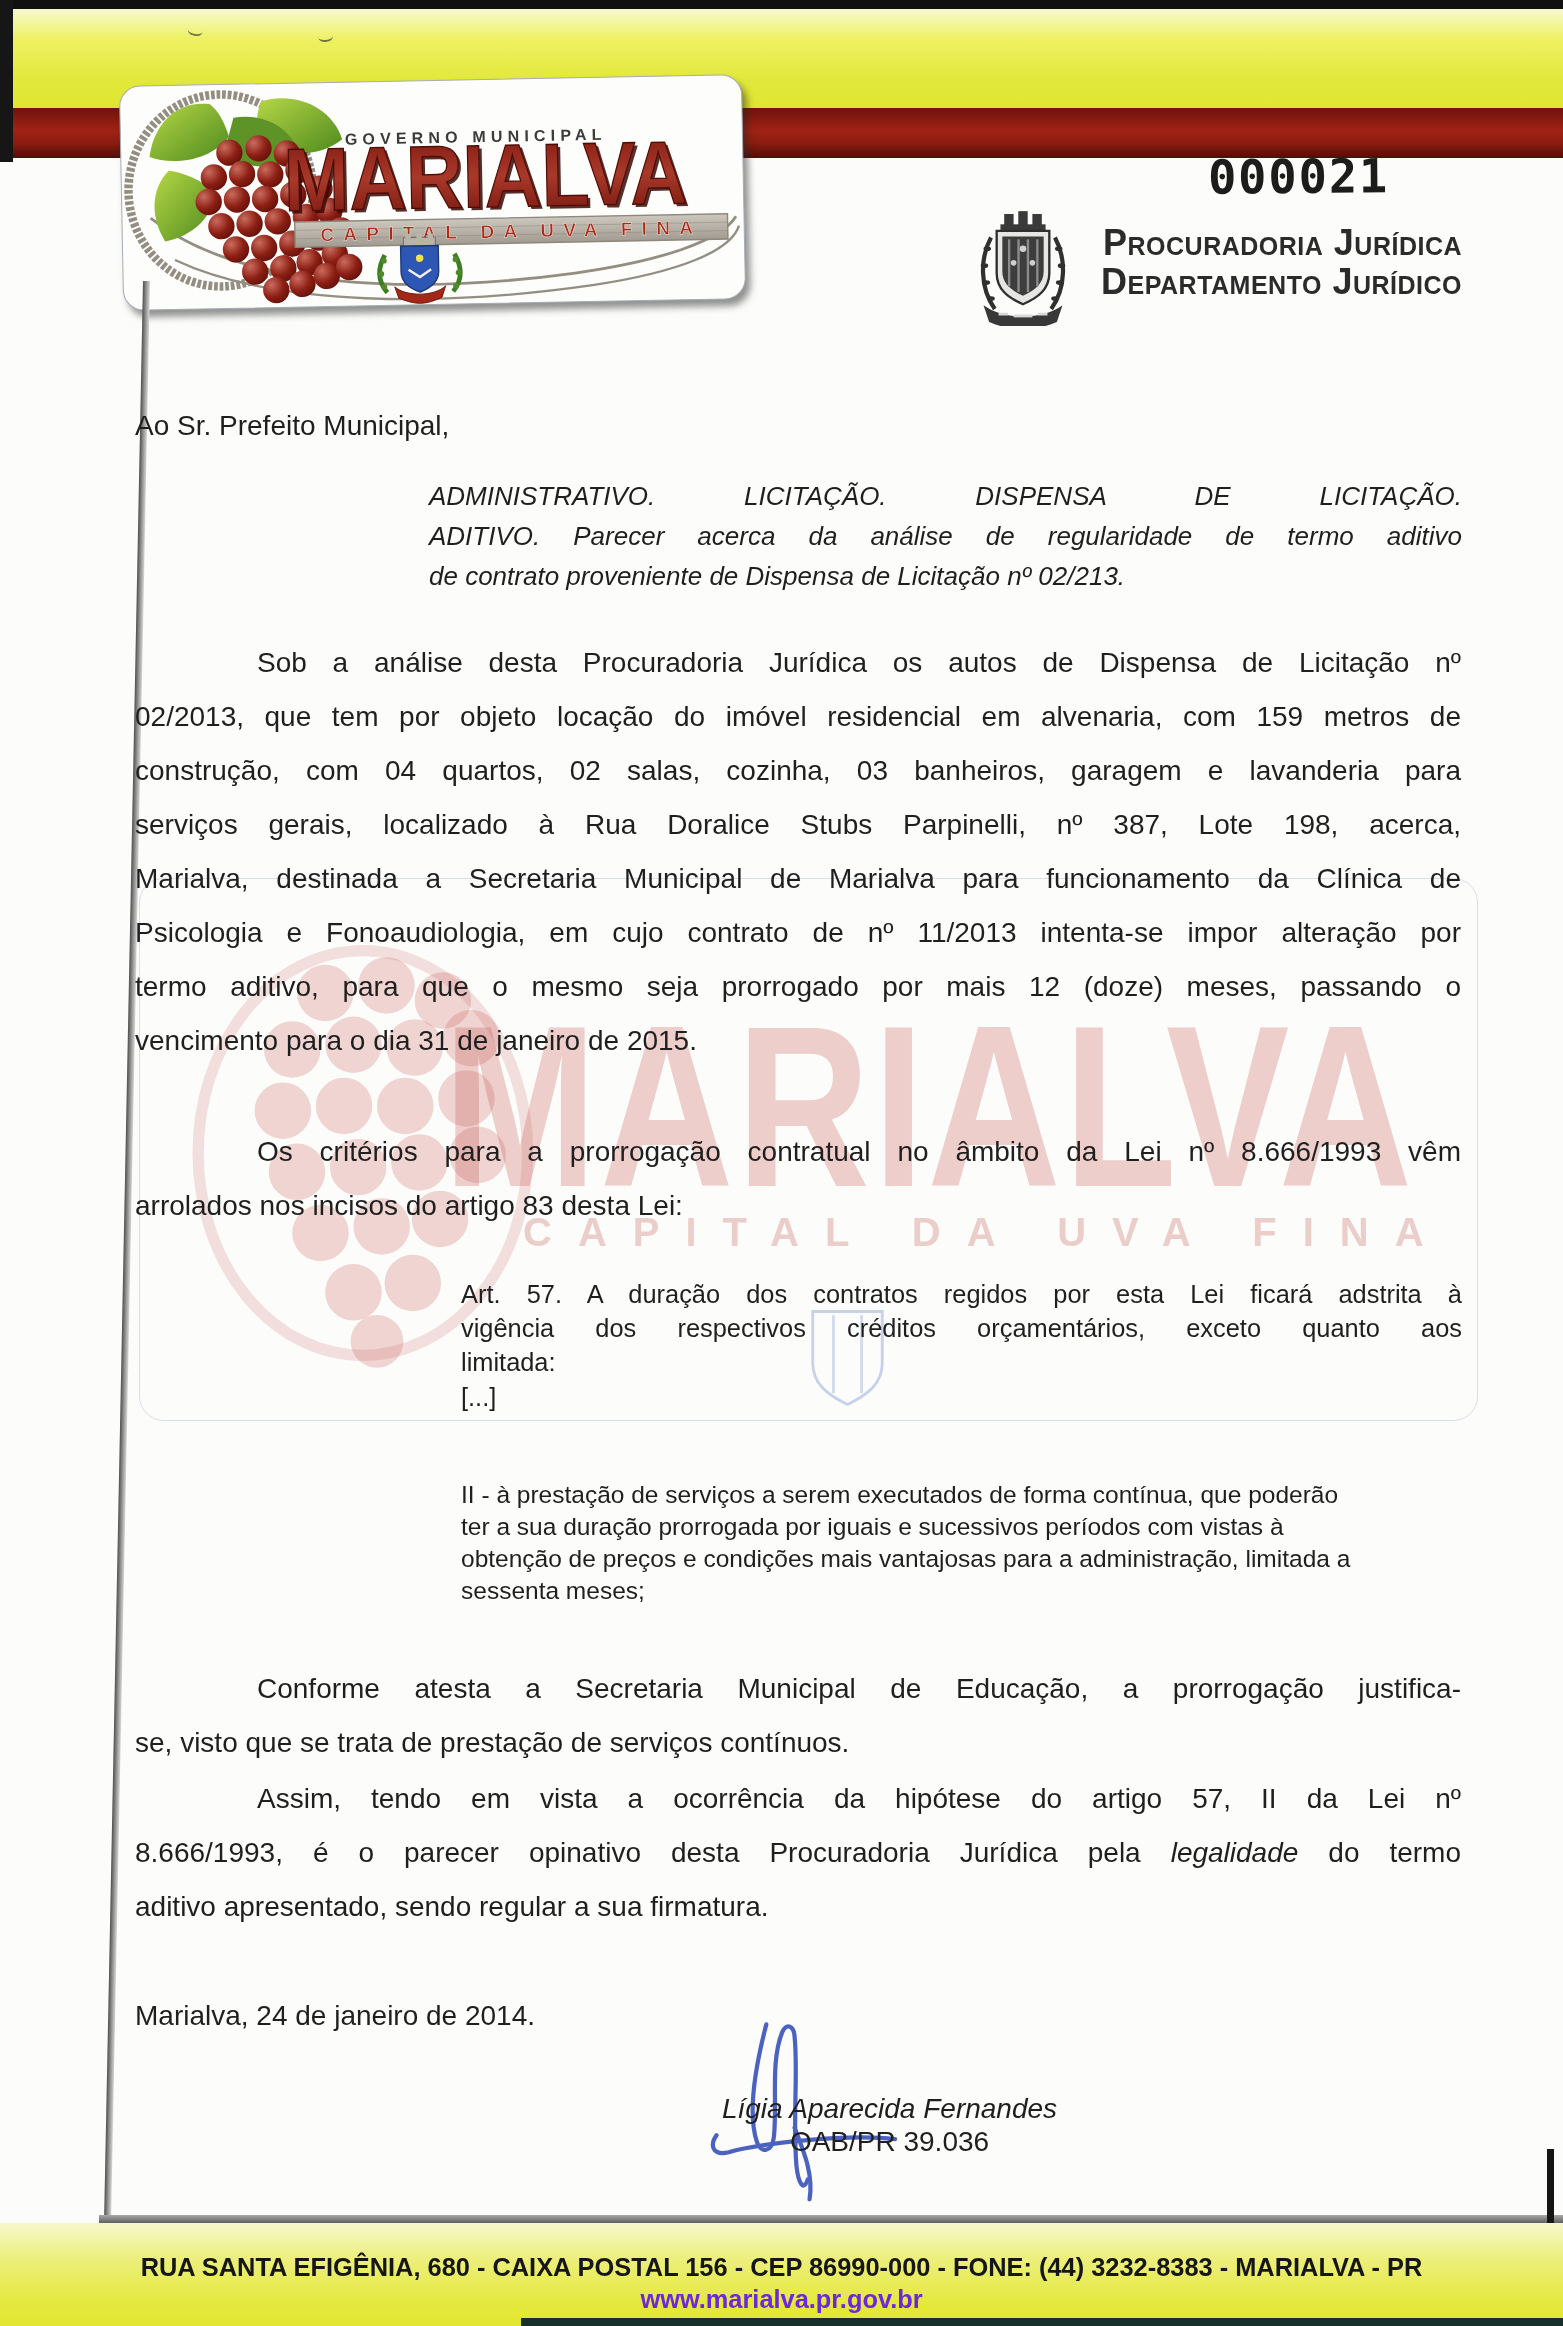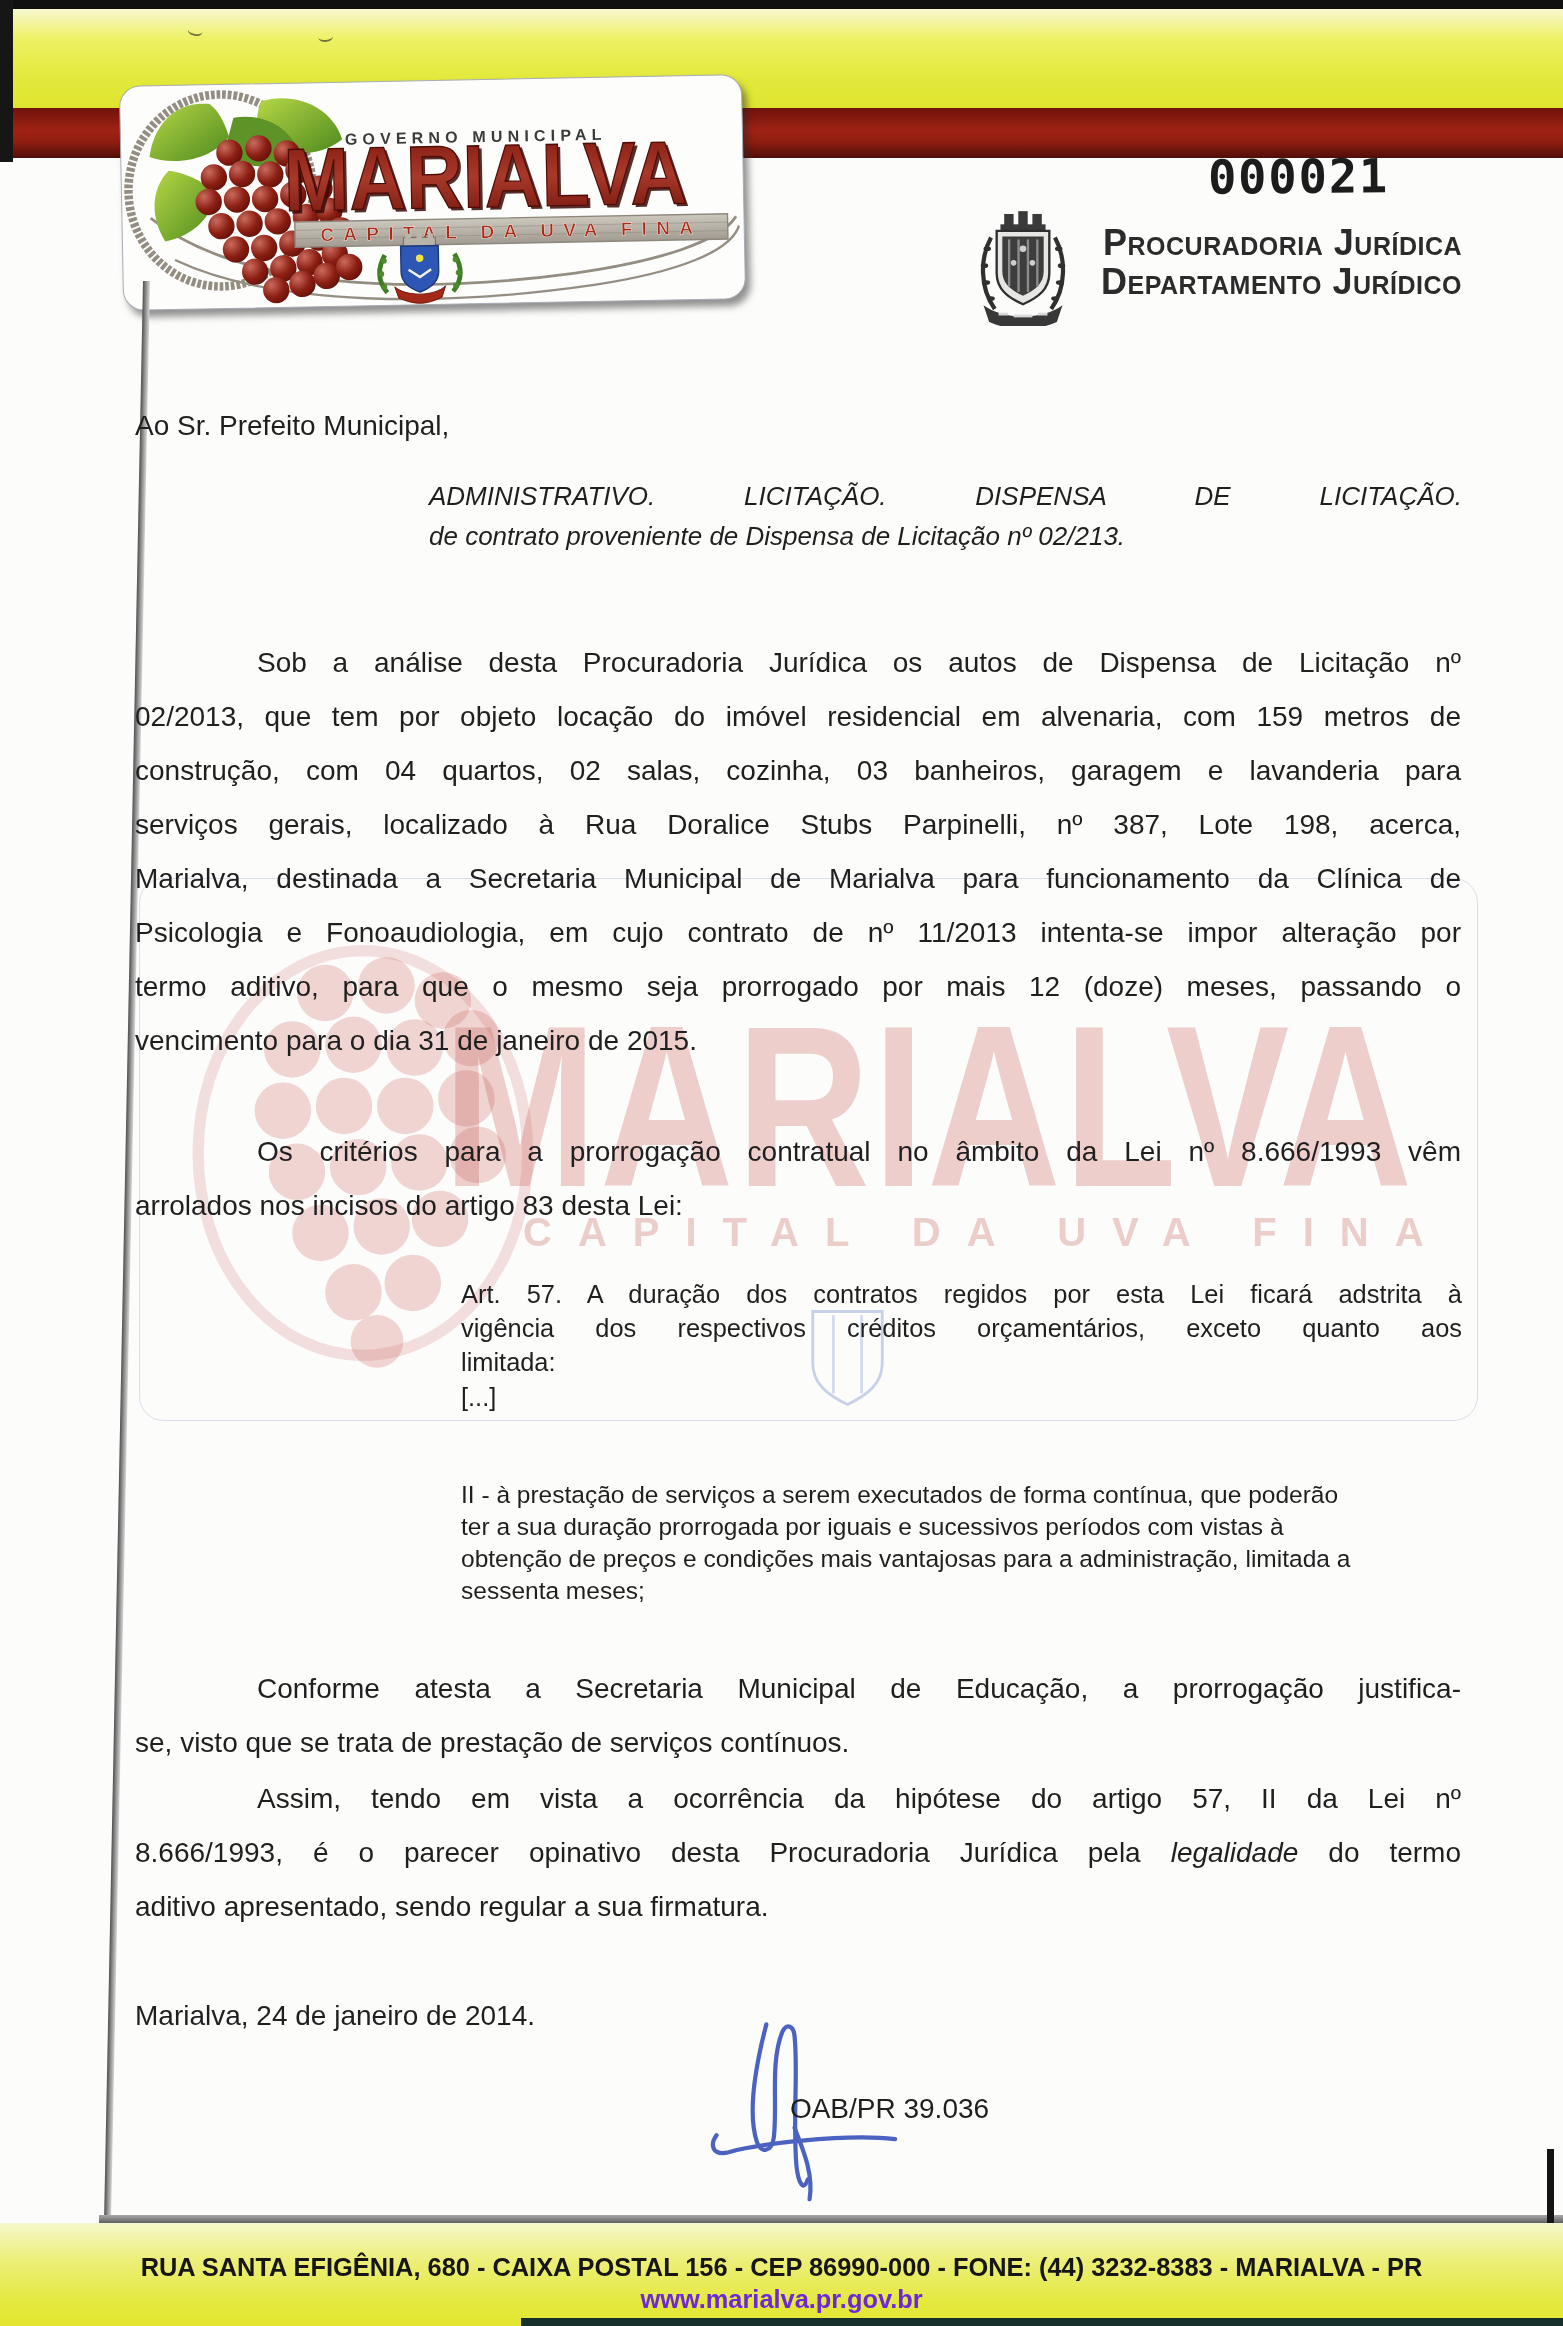--- a/index.html
+++ b/index.html
@@ -251,20 +251,21 @@
   <svg class="abs wm" style="left:805px;top:1304px;" width="85" height="108" viewBox="0 0 90 115">
     <path d="M8,8 h74 v55 c0,22 -16,34 -37,44 c-21,-10 -37,-22 -37,-44 z" fill="none" stroke="rgba(120,145,205,.4)" stroke-width="3"></path>
     <line x1="30" y1="12" x2="30" y2="95" stroke="rgba(120,145,205,.32)" stroke-width="3"></line>
     <line x1="60" y1="12" x2="60" y2="95" stroke="rgba(120,145,205,.32)" stroke-width="3"></line>
   </svg>
 
   <div class="abs txt recipient">Ao Sr. Prefeito Municipal,</div>
 
   <div class="abs txt ementa">
     <div class="jl">ADMINISTRATIVO. LICITAÇÃO. DISPENSA DE LICITAÇÃO.</div>
+    <div class="jl">ADITIVO. Parecer acerca da análise de regularidade de termo aditivo</div>
     <div>de contrato proveniente de Dispensa de Licitação nº 02/213.</div>
   </div>
 
   <div class="abs txt bodyblock p1">
     <div class="jl ind">Sob a análise desta Procuradoria Jurídica os autos de Dispensa de Licitação nº</div>
     <div class="jl">02/2013, que tem por objeto locação do imóvel residencial em alvenaria, com 159 metros de</div>
     <div class="jl">construção, com 04 quartos, 02 salas, cozinha, 03 banheiros, garagem e lavanderia para</div>
     <div class="jl">serviços gerais, localizado à Rua Doralice Stubs Parpinelli, nº 387, Lote 198, acerca,</div>
     <div class="jl">Marialva, destinada a Secretaria Municipal de Marialva para funcionamento da Clínica de</div>
     <div class="jl">Psicologia e Fonoaudiologia, em cujo contrato de nº 11/2013 intenta-se impor alteração por</div>
@@ -307,20 +308,21 @@
   <div class="abs txt dateline">Marialva, 24 de janeiro de 2014.</div>
 
   <svg class="abs" style="left:702px;top:2015px;" width="217" height="188" viewBox="0 0 230 200">
     <g fill="none" stroke="#3a52bb" stroke-width="4.5" stroke-linecap="round" opacity=".9">
       <path d="M 68,10 C 55,60 48,105 58,135 C 62,148 74,146 76,130 C 80,95 72,50 85,18 C 90,8 97,12 98,22 C 102,60 96,110 100,160 C 102,180 108,188 112,175"></path>
       <path d="M 15,128 C 8,138 10,150 28,146 C 55,138 150,126 205,132"></path>
       <path d="M 98,120 C 110,150 118,172 114,196"></path>
     </g>
   </svg>
   <div class="abs txt signer">
+    <div class="name">Lígia Aparecida Fernandes</div>
     <div>OAB/PR 39.036</div>
   </div>
 
   <div class="abs footer"></div>
   <div class="abs footer-line1">
     <span>RUA SANTA EFIGÊNIA, 680 - CAIXA POSTAL 156 - CEP 86990-000 - </span><b>FONE: (44) 3232-8383</b><span> - MARIALVA - PR</span>
   </div>
   <div class="abs footer-line2">www.marialva.pr.gov.br</div>
   <div class="abs footer-strip"></div>
 

